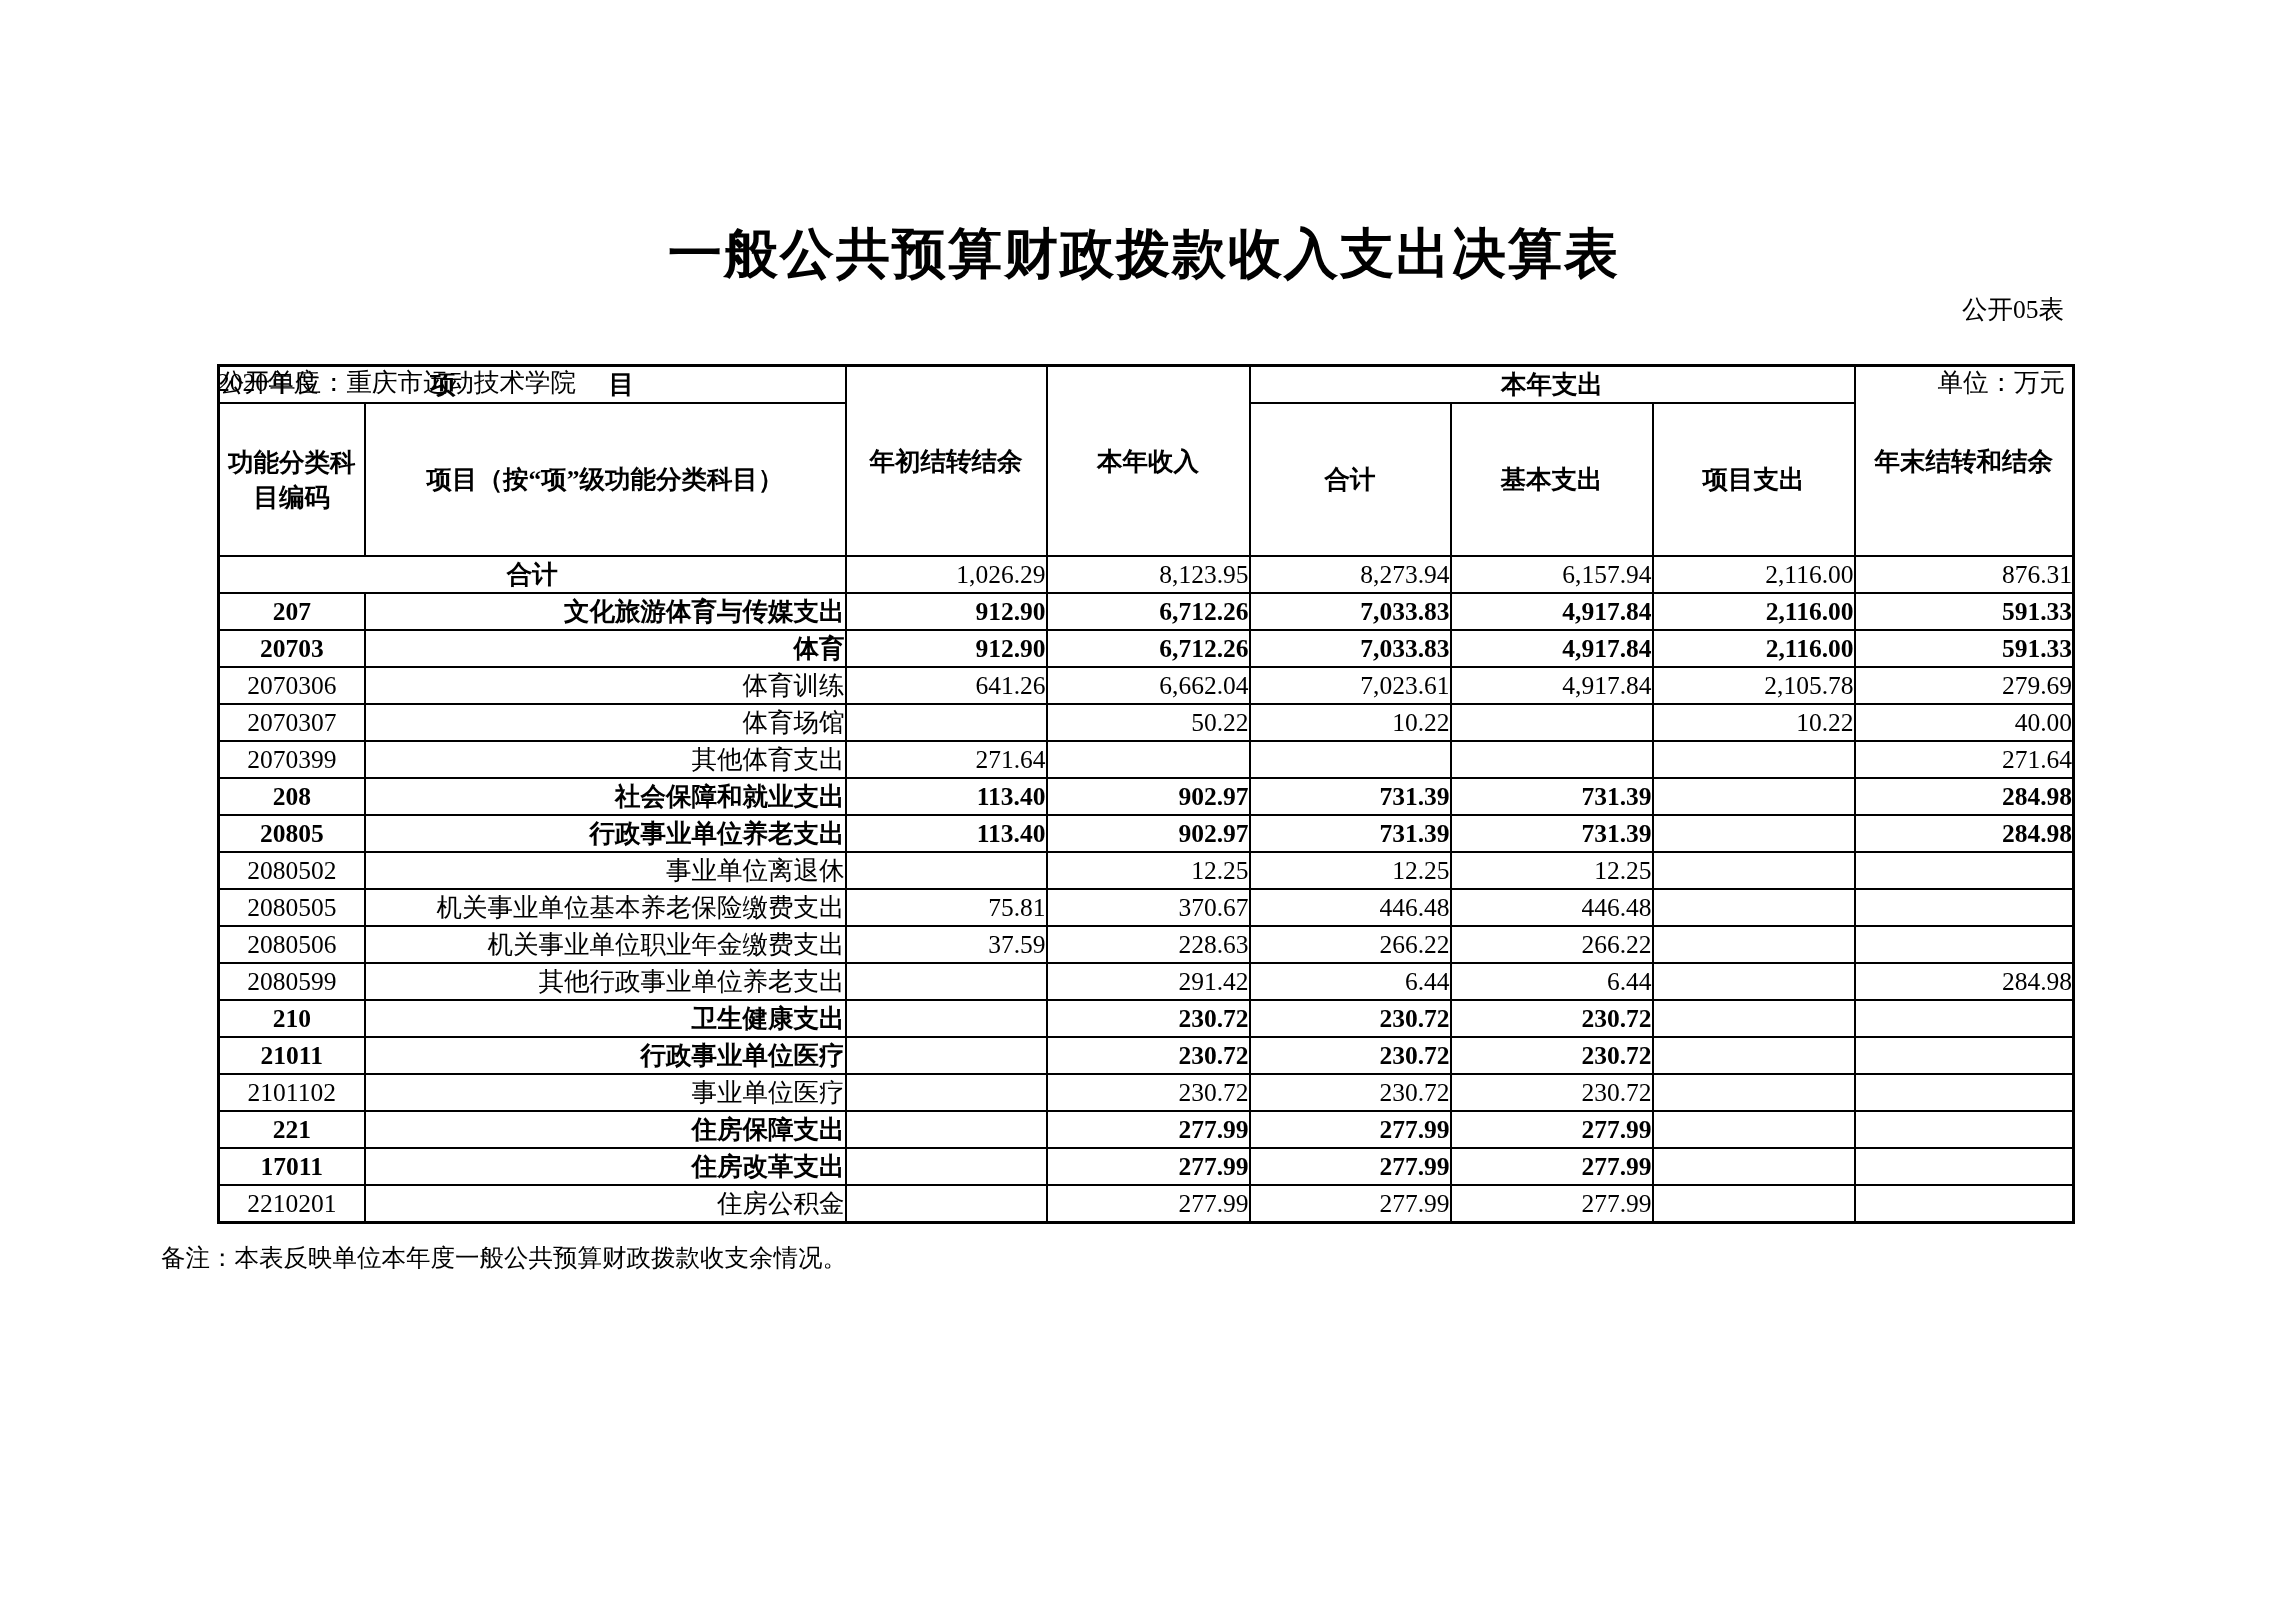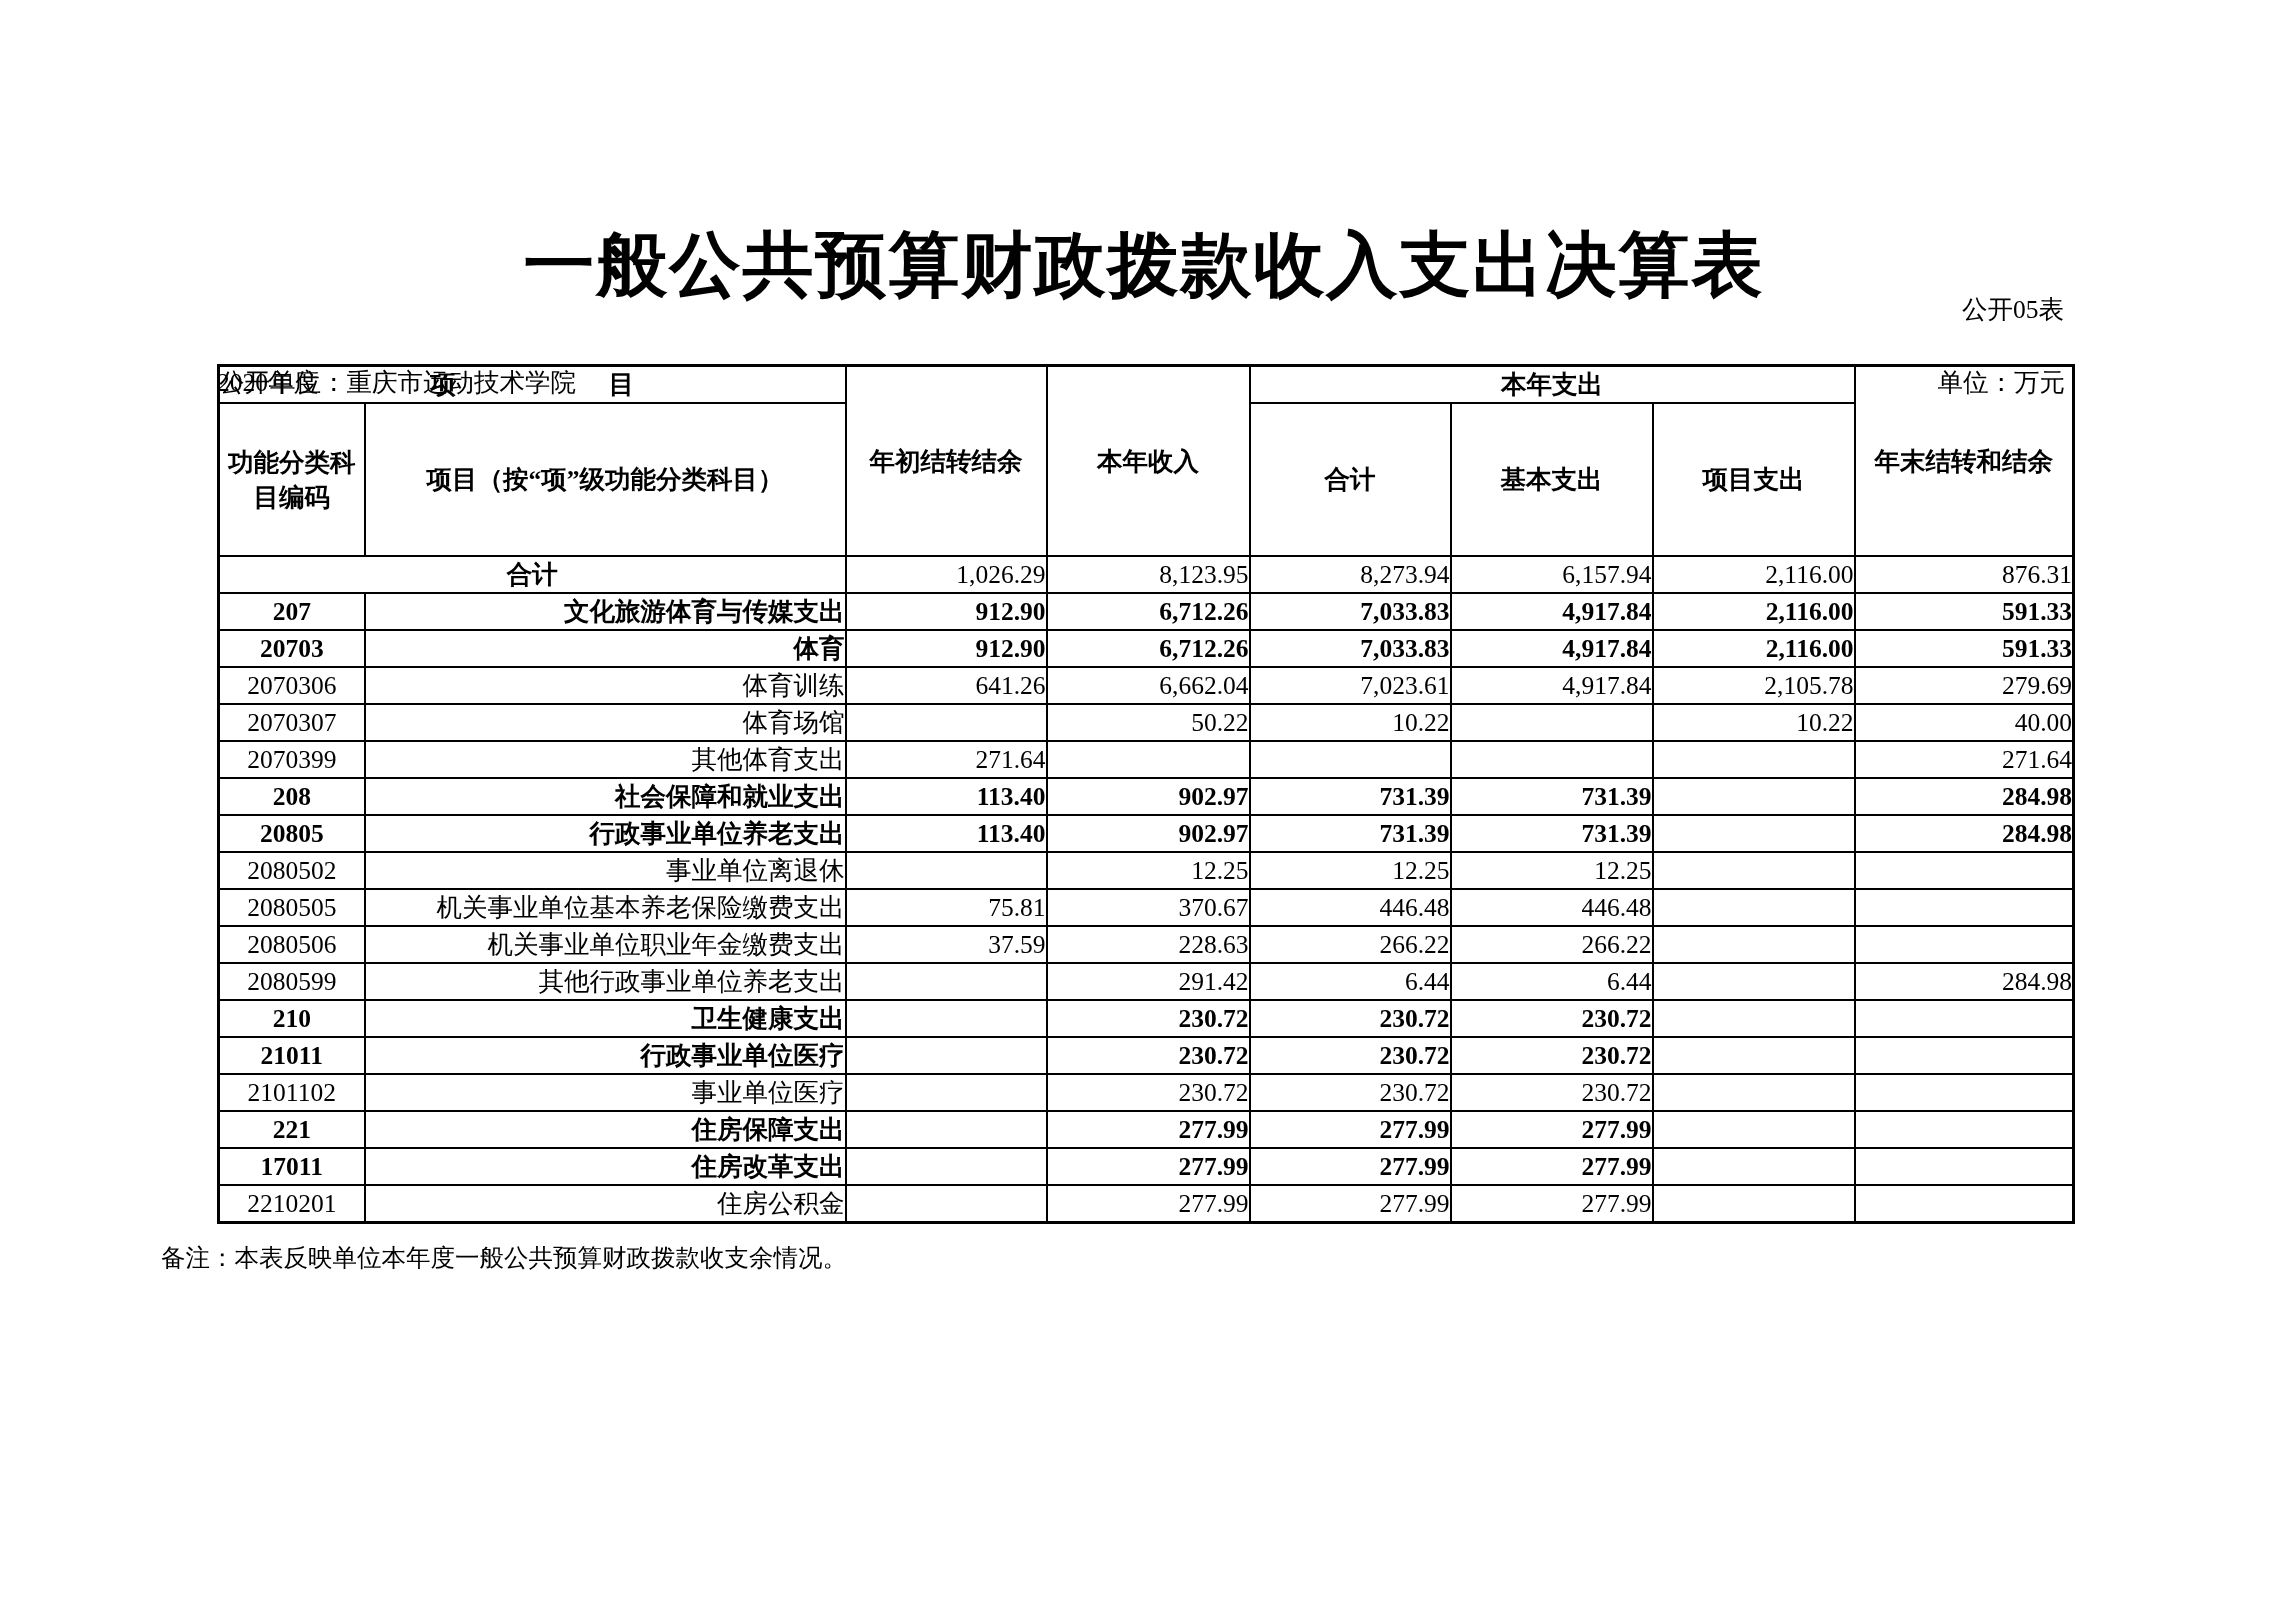--- a/index.html
+++ b/index.html
@@ -10,21 +10,21 @@
     background:#ffffff;
     color:#000;
     font-family:"Liberation Serif","DejaVu Serif",serif;
     overflow:hidden;
   }
   .page-title{
     position:absolute;
     left:217px; top:218px;
     width:1854px;
     text-align:center;
-    font-size:71px;
+    font-size:54px;
     font-weight:bold;
     letter-spacing:2px;
     font-family:"Liberation Sans","DejaVu Sans",sans-serif;
     white-space:nowrap;
   }
   .table-code{
     position:absolute;
     left:217px; top:292px;
     width:1847px;
     text-align:right;

